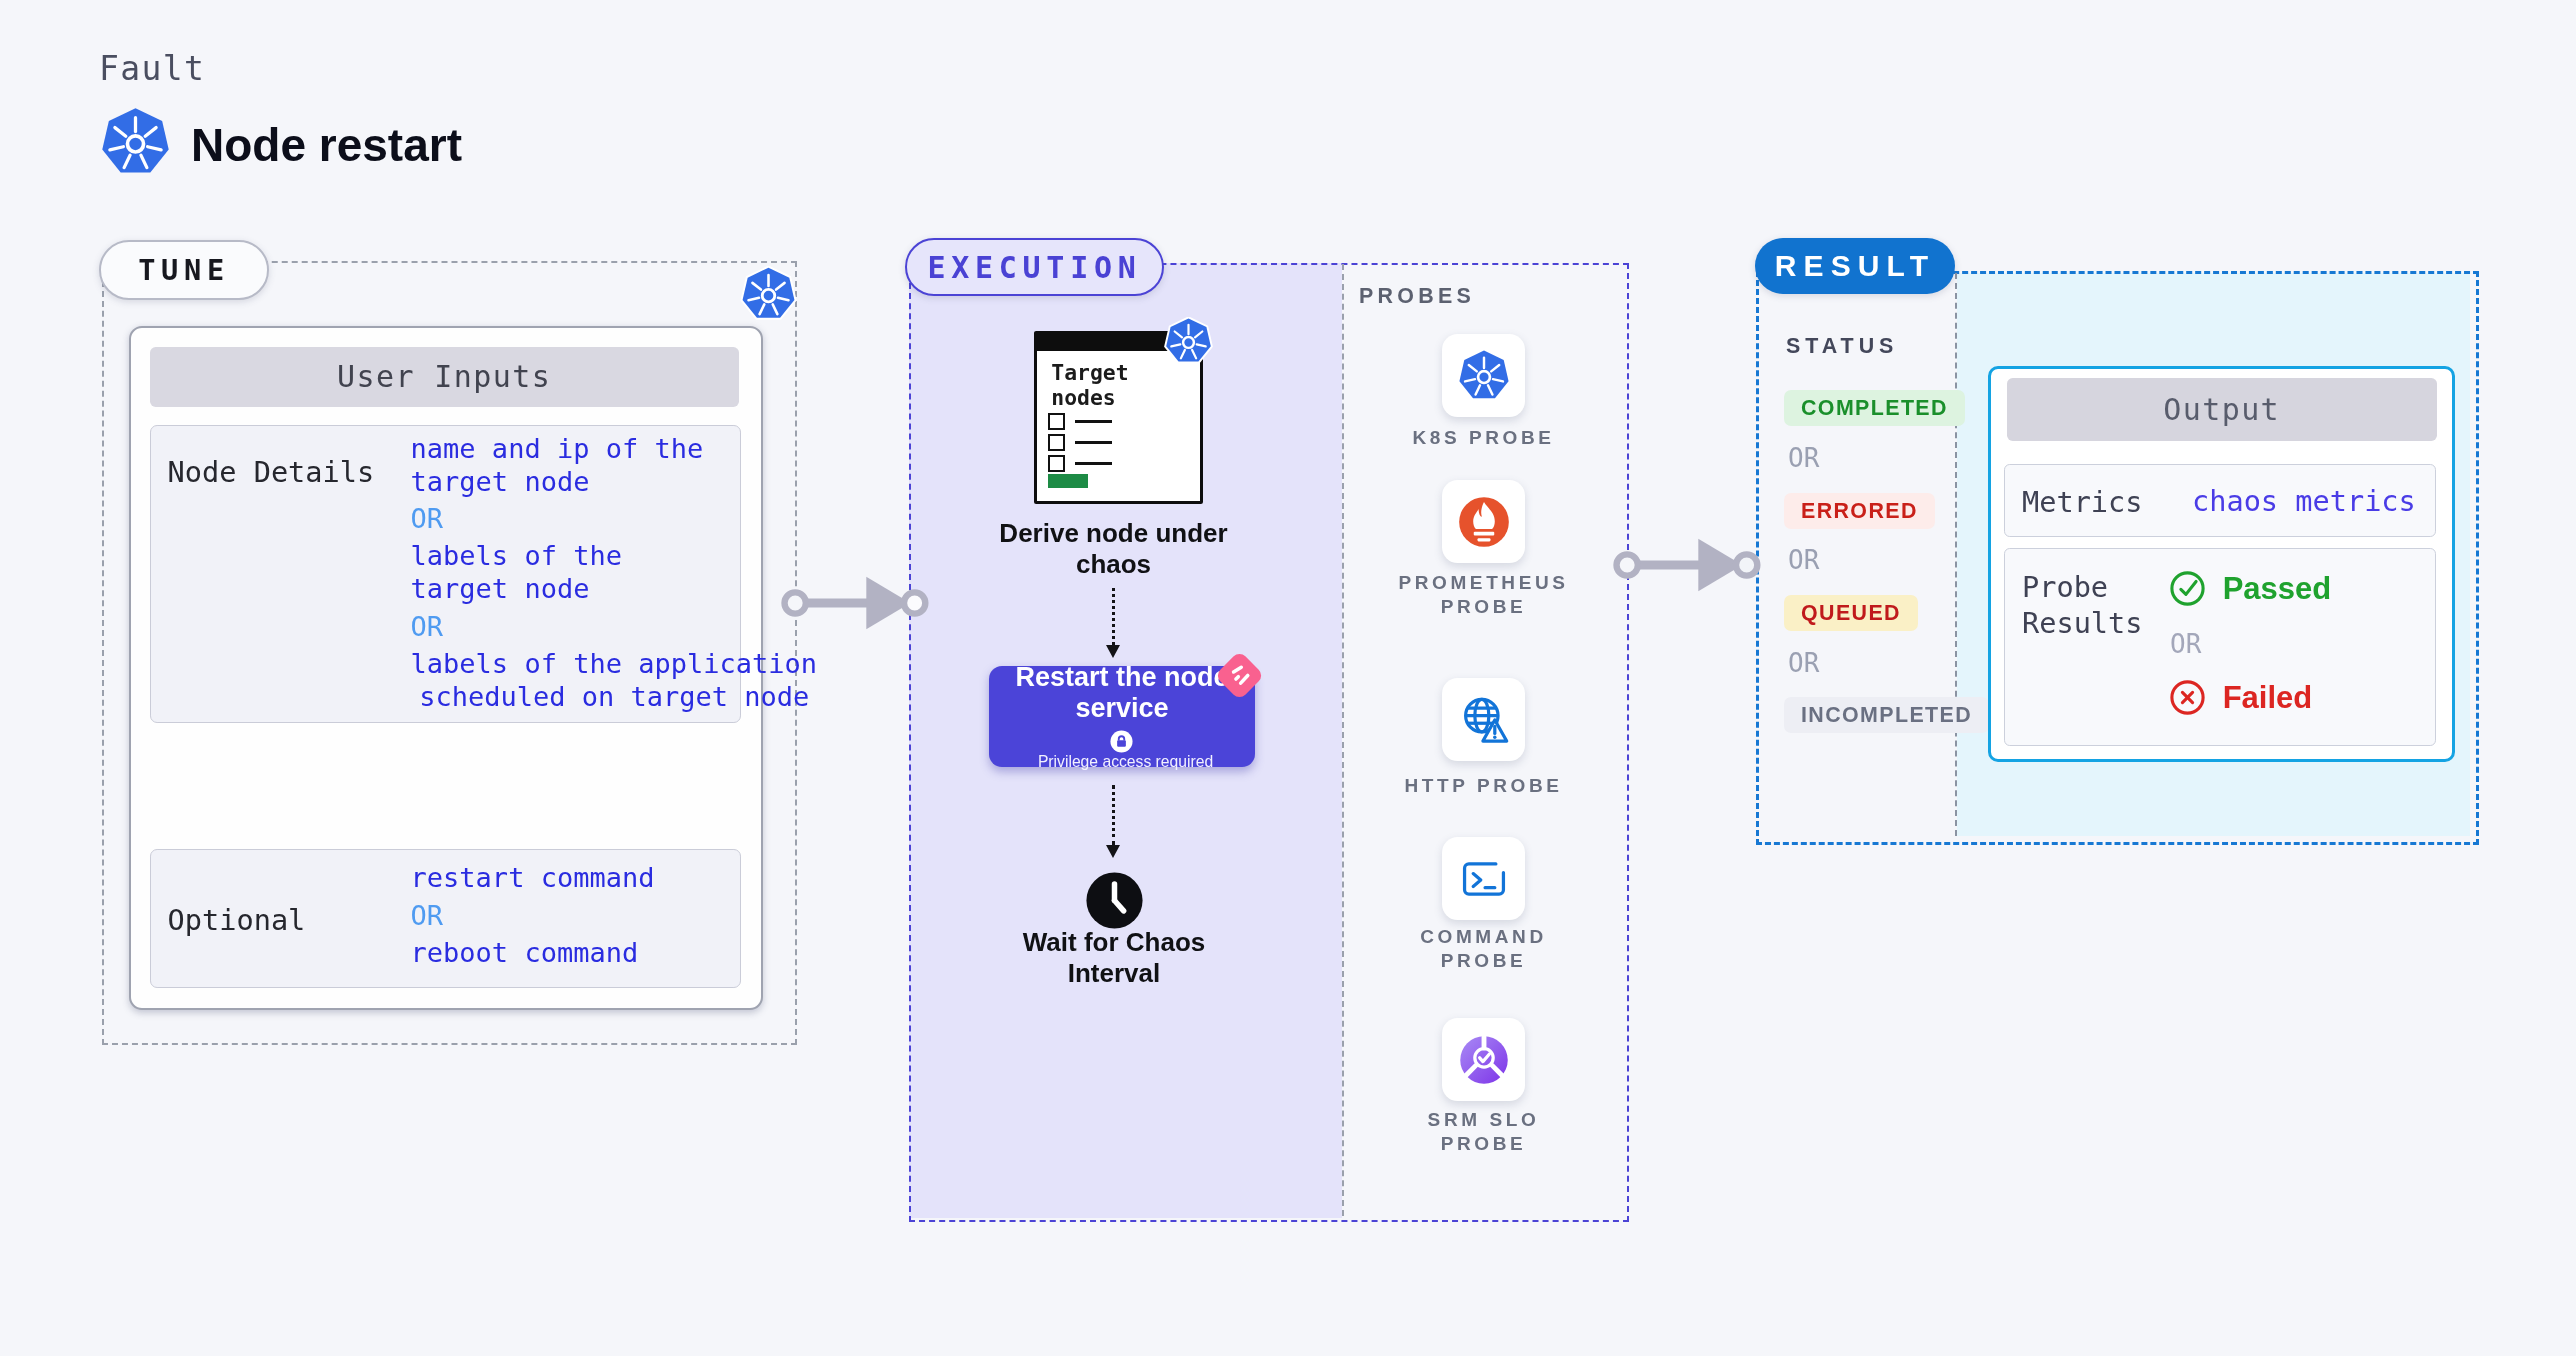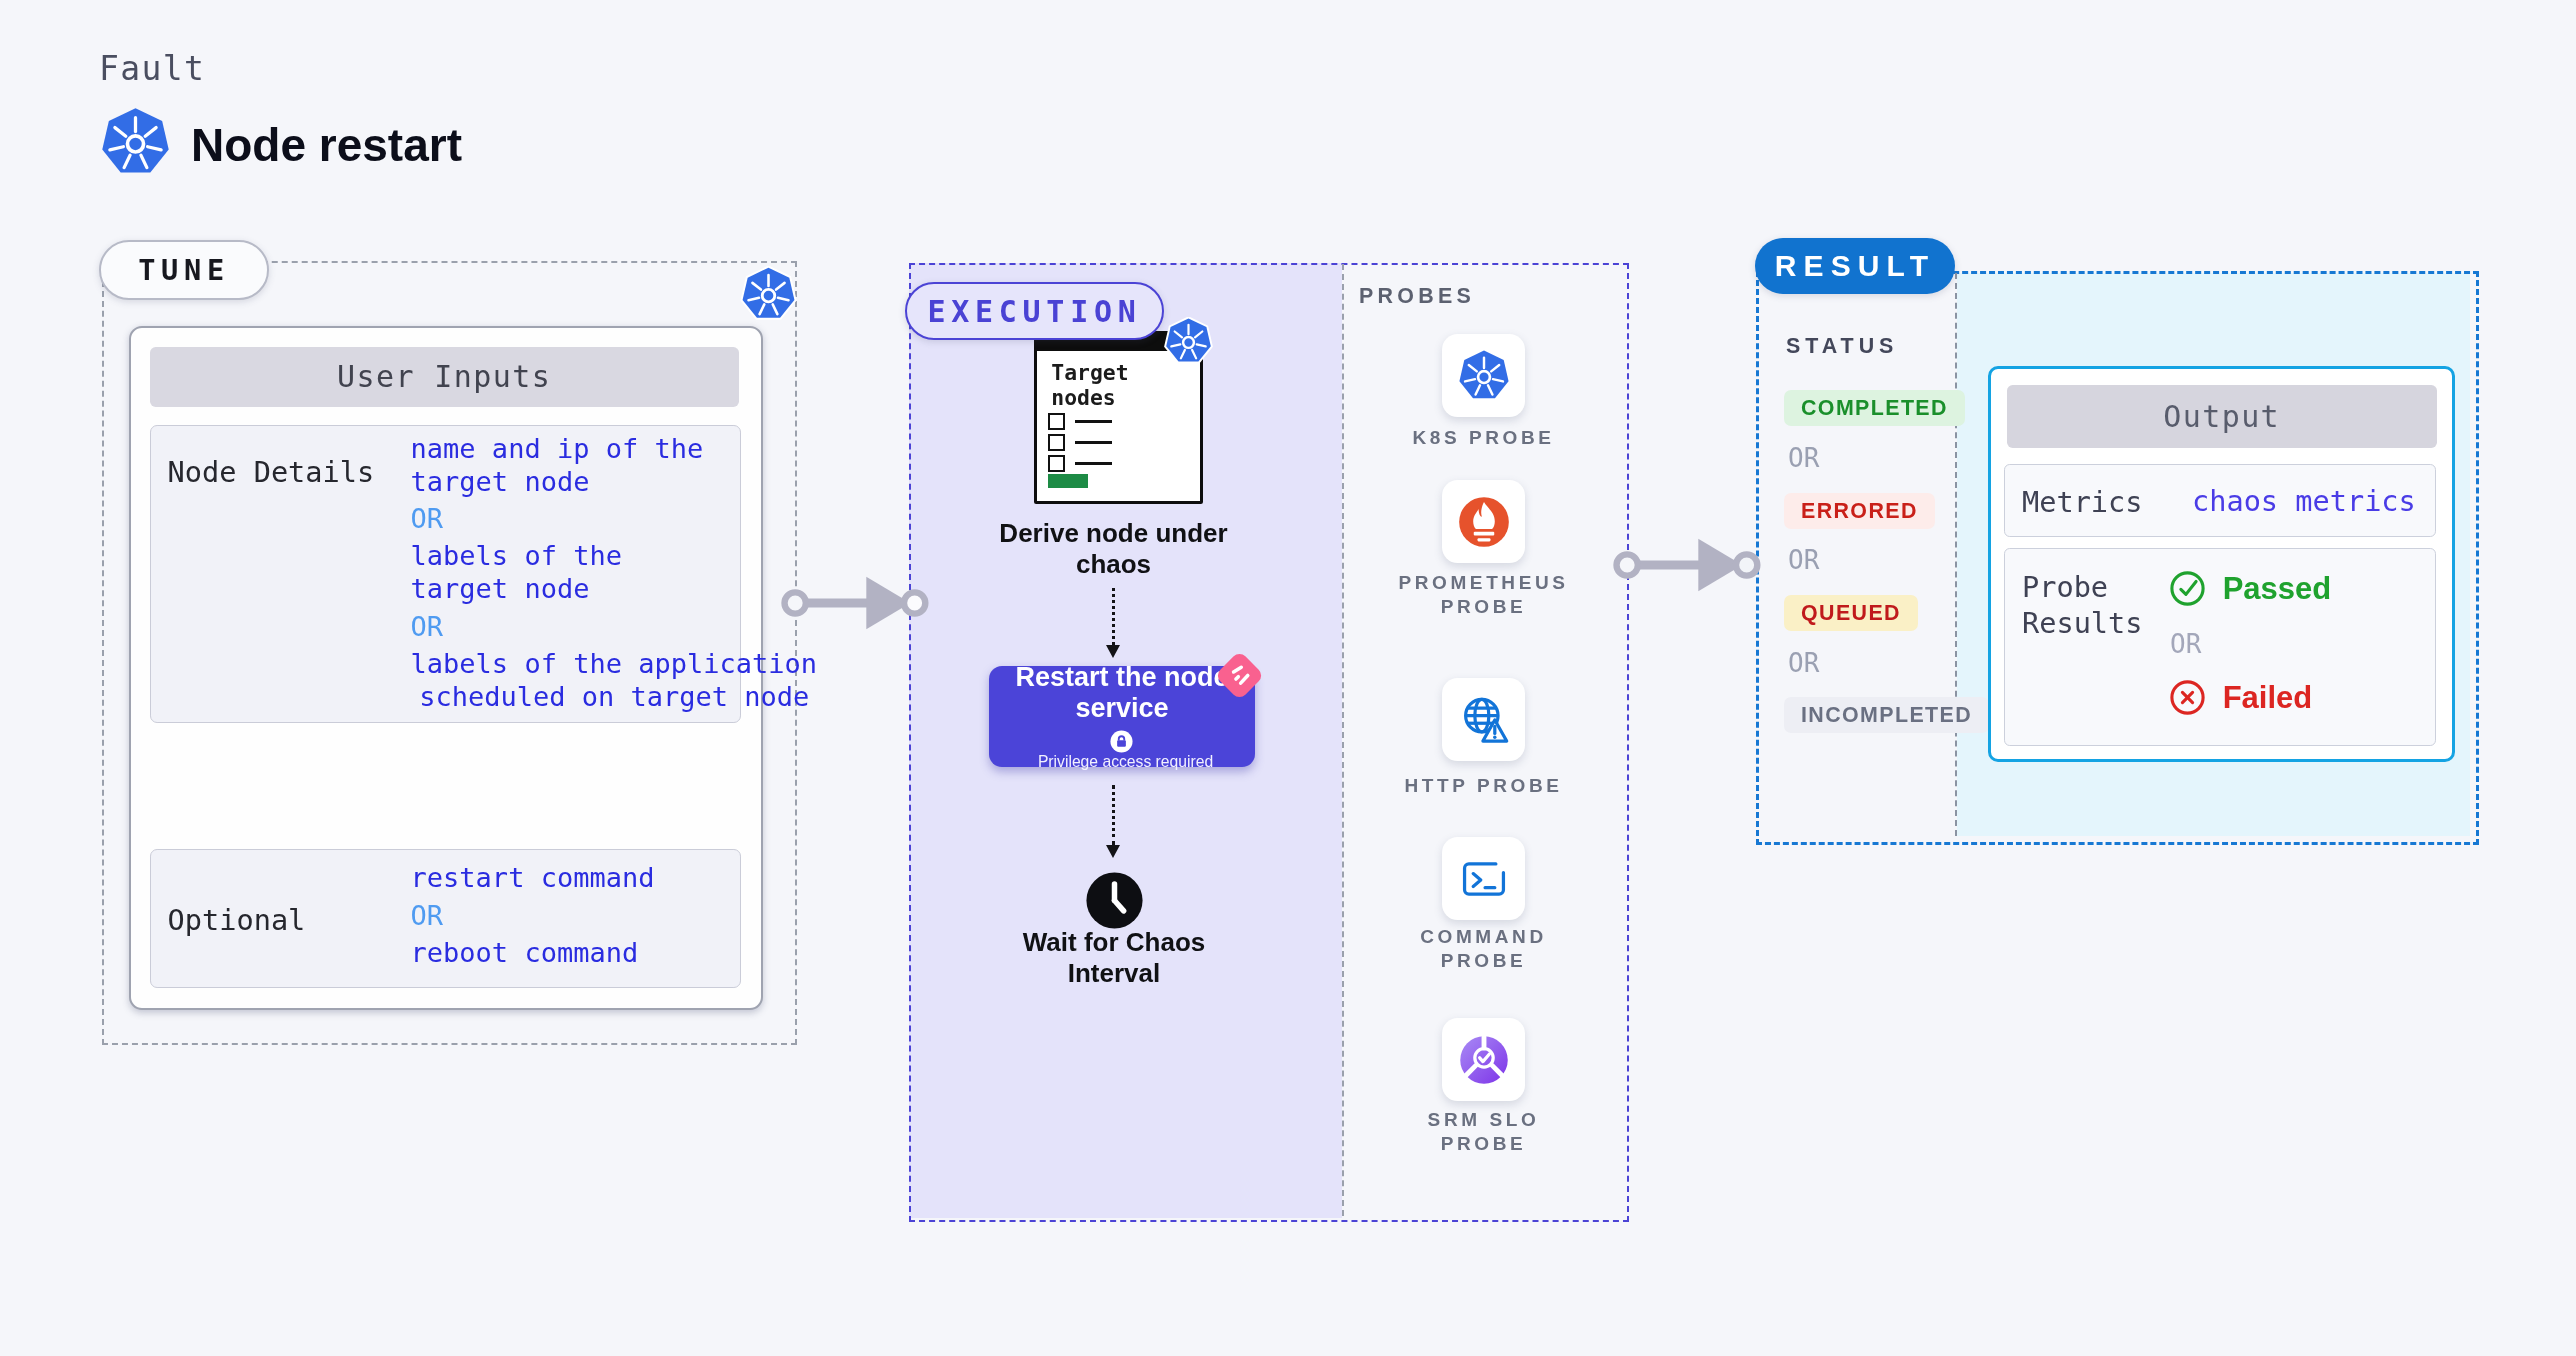--- a/index.html
+++ b/index.html
@@ -12,21 +12,21 @@
   .eyebrow{left:99px;top:49px;font-size:33px;color:#4a4e60;letter-spacing:1.4px;}
   .k8s-hero{left:99px;top:106px;width:73px;height:73px;}
   .page-title{left:191px;top:111px;font-size:46px;font-weight:bold;color:#0c0e1a;line-height:69px;}
 
   
   .pill{display:flex;align-items:center;justify-content:center;border-radius:31px;
         font-weight:bold;z-index:6;box-shadow:0 2.1px 7.1px rgba(70,75,110,.18);}
   .pill-tune{left:99px;top:240px;width:166px;height:56px;background:#fafbfd;border:2.1px solid #b7bac7;
              font-size:28.6px;letter-spacing:5.7px;color:#17181f;}
   .pill-exec{left:905px;top:238px;width:255px;height:54px;background:#e6e5fb;border:2.9px solid #4b43d5;
-             font-size:30px;letter-spacing:5.7px;color:#4a42d4;margin-top:44px;}
+             font-size:30px;letter-spacing:5.7px;color:#4a42d4;}
   .pill-result{left:1755px;top:238px;width:200px;height:56px;background:#1173cf;border:none;
                font-size:30px;letter-spacing:7.1px;color:#ffffff;}
 
   
   .tune-box{left:102px;top:261px;width:691px;height:780px;border:2.1px dashed #9aa0ac;z-index:1;}
   .tune-k8s{left:740px;top:266px;width:57px;height:57px;z-index:7;}
   .ui-card{left:129px;top:326px;width:630px;height:680px;background:#fefefe;border:2.1px solid #9fa3b0;
            border-radius:13px;box-shadow:0 2.9px 7.1px rgba(70,75,110,.28);z-index:2;}
   .ui-header{left:18.6px;top:18.6px;width:589px;height:60px;background:#d9d8e1;border-radius:5.7px;
              display:flex;align-items:center;justify-content:center;font-size:30px;color:#41434f;letter-spacing:1.4px;}
@@ -99,21 +99,21 @@
          display:flex;align-items:center;justify-content:center;padding:0 17px;height:36px;}
   .b-completed{left:1784px;top:390px;background:#ddf3e0;color:#1a8f2b;}
   .b-errored{left:1784px;top:493px;background:#fdecea;color:#c92019;}
   .b-queued{left:1784px;top:595px;background:#faf0c6;color:#c01a1c;}
   .b-incompleted{left:1784px;top:697px;background:#edeef4;color:#6a7082;}
   .status-or{z-index:3;font-size:26px;color:#9aa0b2;left:1788px;}
   .or1{top:443px;} .or2{top:545px;} .or3{top:648px;}
 
   .output-box{left:1988px;top:366px;width:461px;height:390px;background:#ffffff;border:3.6px solid #14a3e3;
               border-radius:10px;z-index:3;}
-  .out-header{position:absolute;left:15.7px;top:16px;width:430px;height:63px;background:#d6d5de;border-radius:5.7px;
+  .out-header{position:absolute;left:15.7px;top:9px;width:430px;height:63px;background:#d6d5de;border-radius:5.7px;
               display:flex;align-items:center;justify-content:center;font-size:30px;color:#585c6c;letter-spacing:1.4px;}
   .out-row{position:absolute;left:13px;width:430px;background:#f8f9fc;border:1.4px solid #ccd0dc;border-radius:5.7px;}
   .out-metrics{top:95px;height:71px;}
   .out-probe{top:179px;height:196px;}
   .out-label{position:absolute;left:17px;font-size:28.6px;line-height:36px;color:#3f4254;}
   .metrics-value{position:absolute;left:187px;top:19px;font-size:28.6px;color:#4a3ce6;}
   .result-line{position:absolute;display:flex;align-items:center;}
   .result-line svg{width:39px;height:39px;}
   .res-passed{left:163px;top:20px;}
   .res-failed{left:163px;top:129px;}

